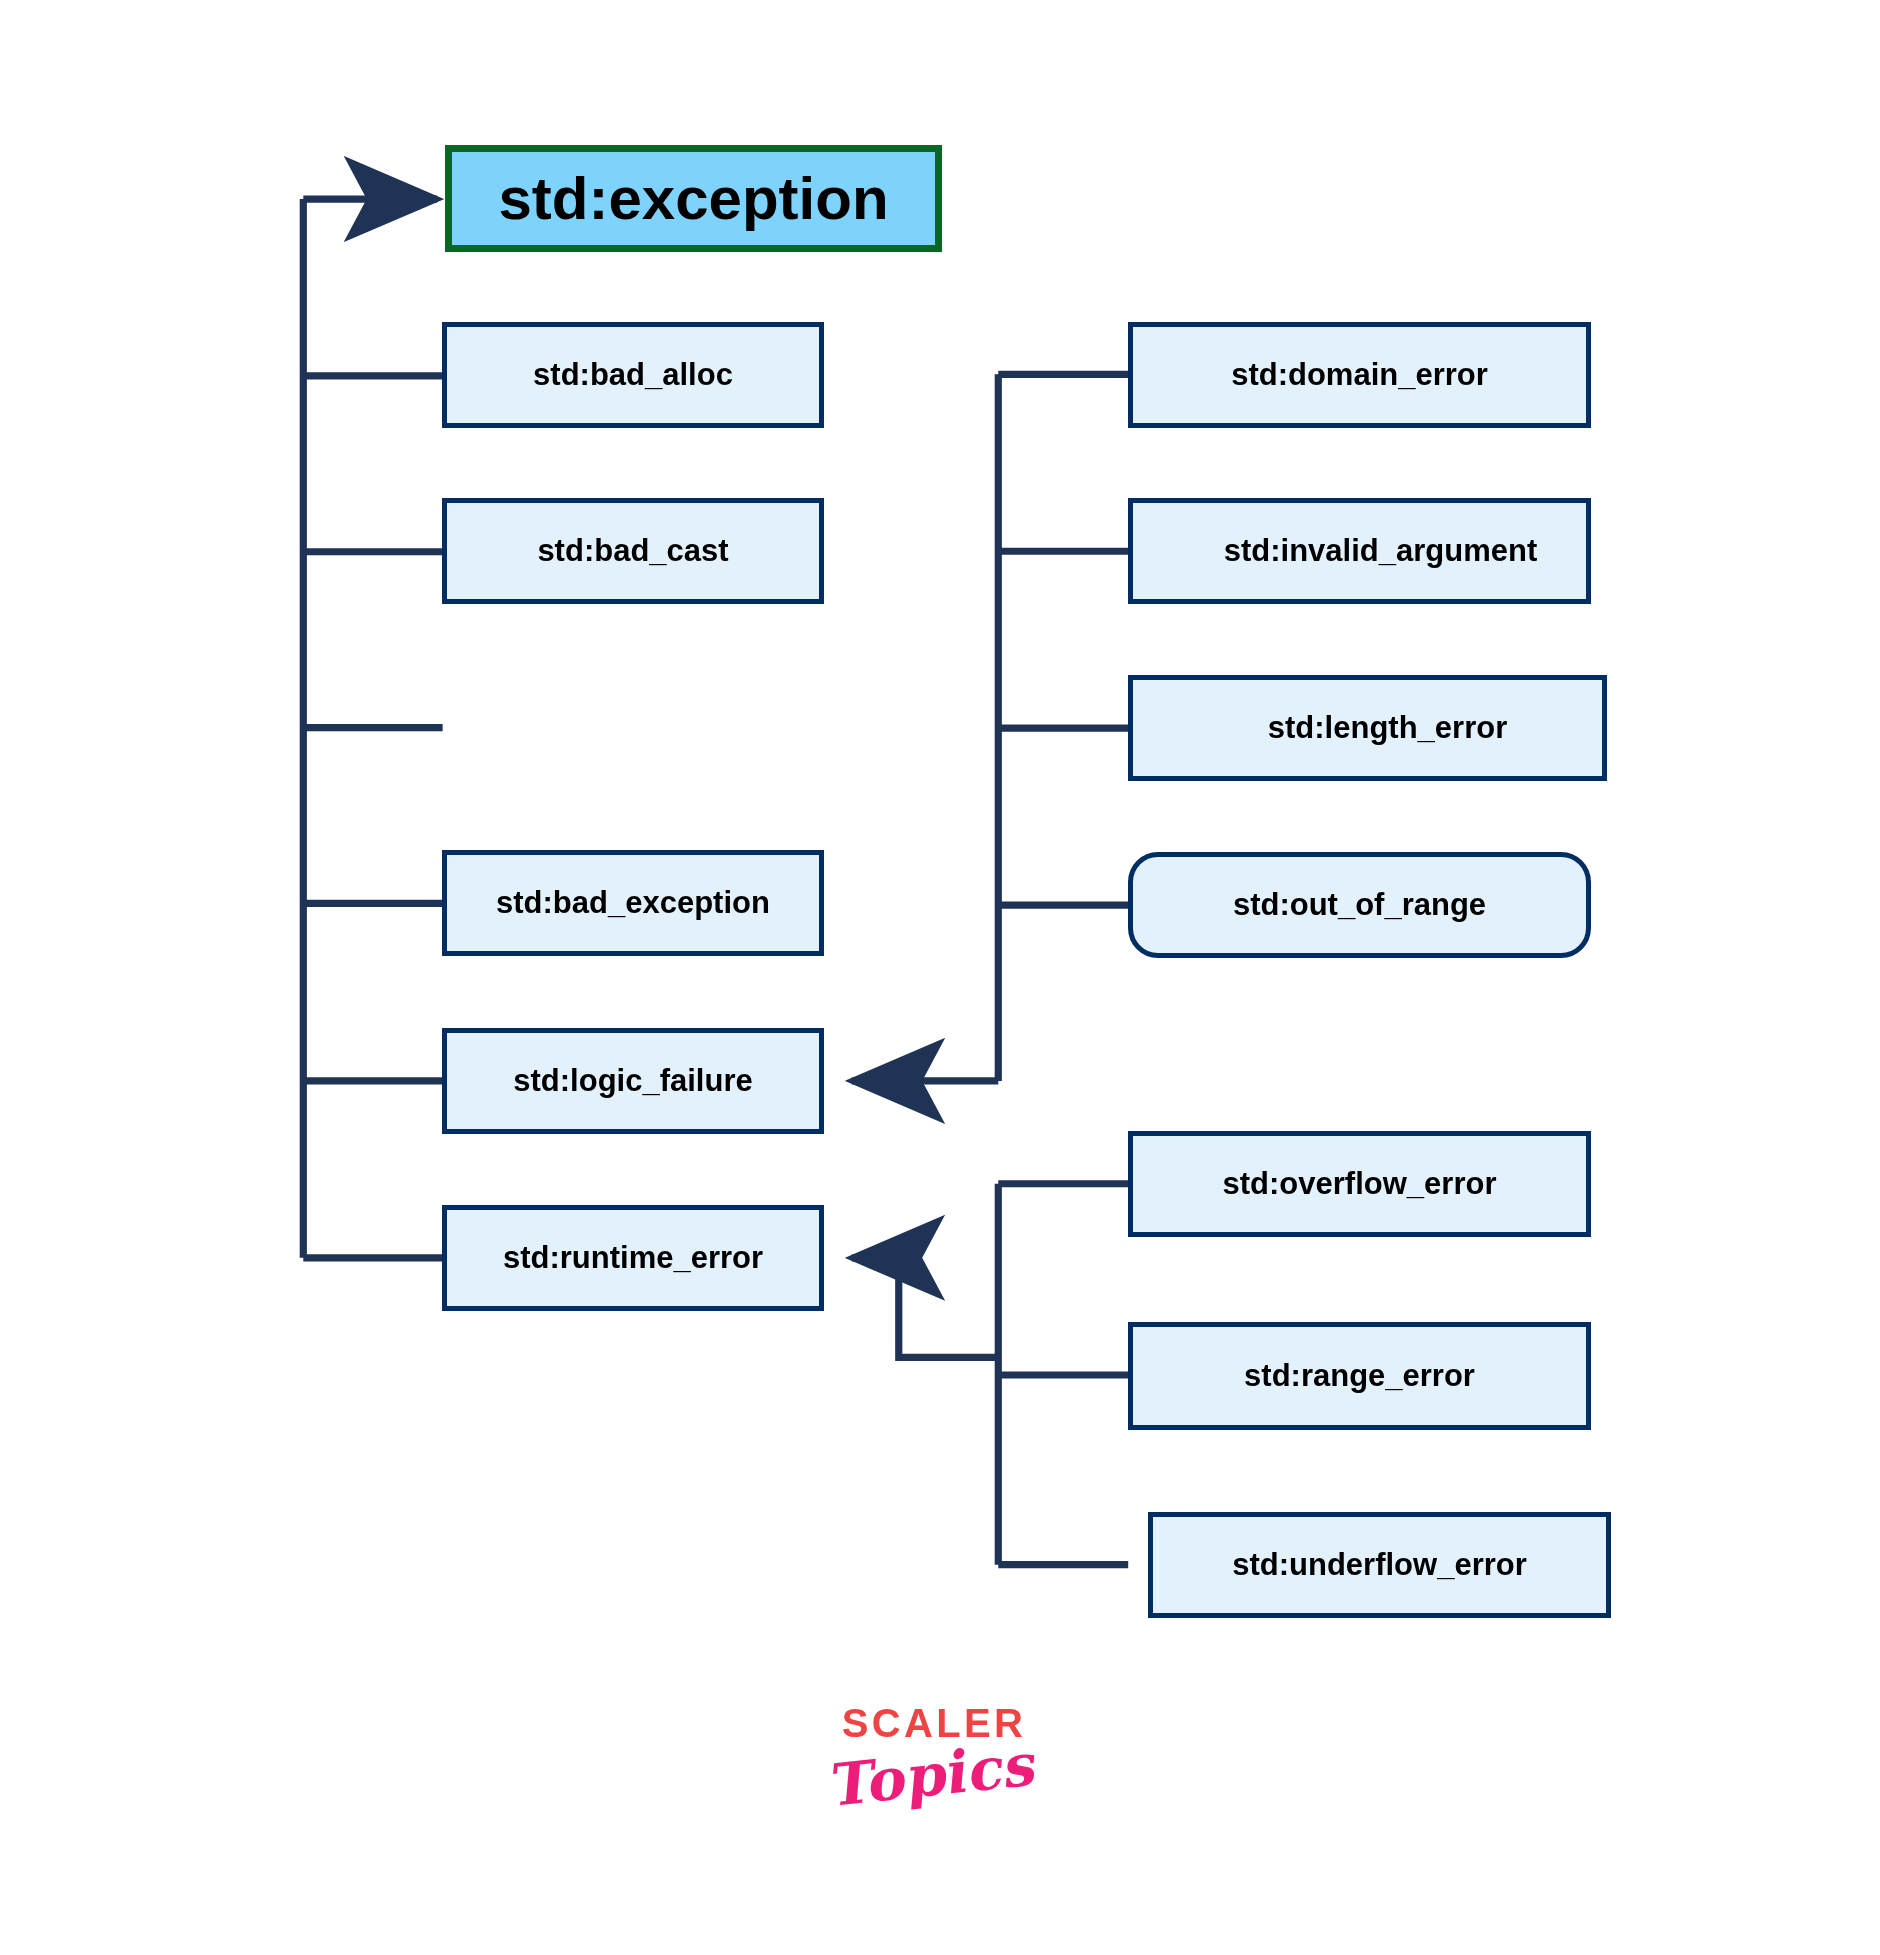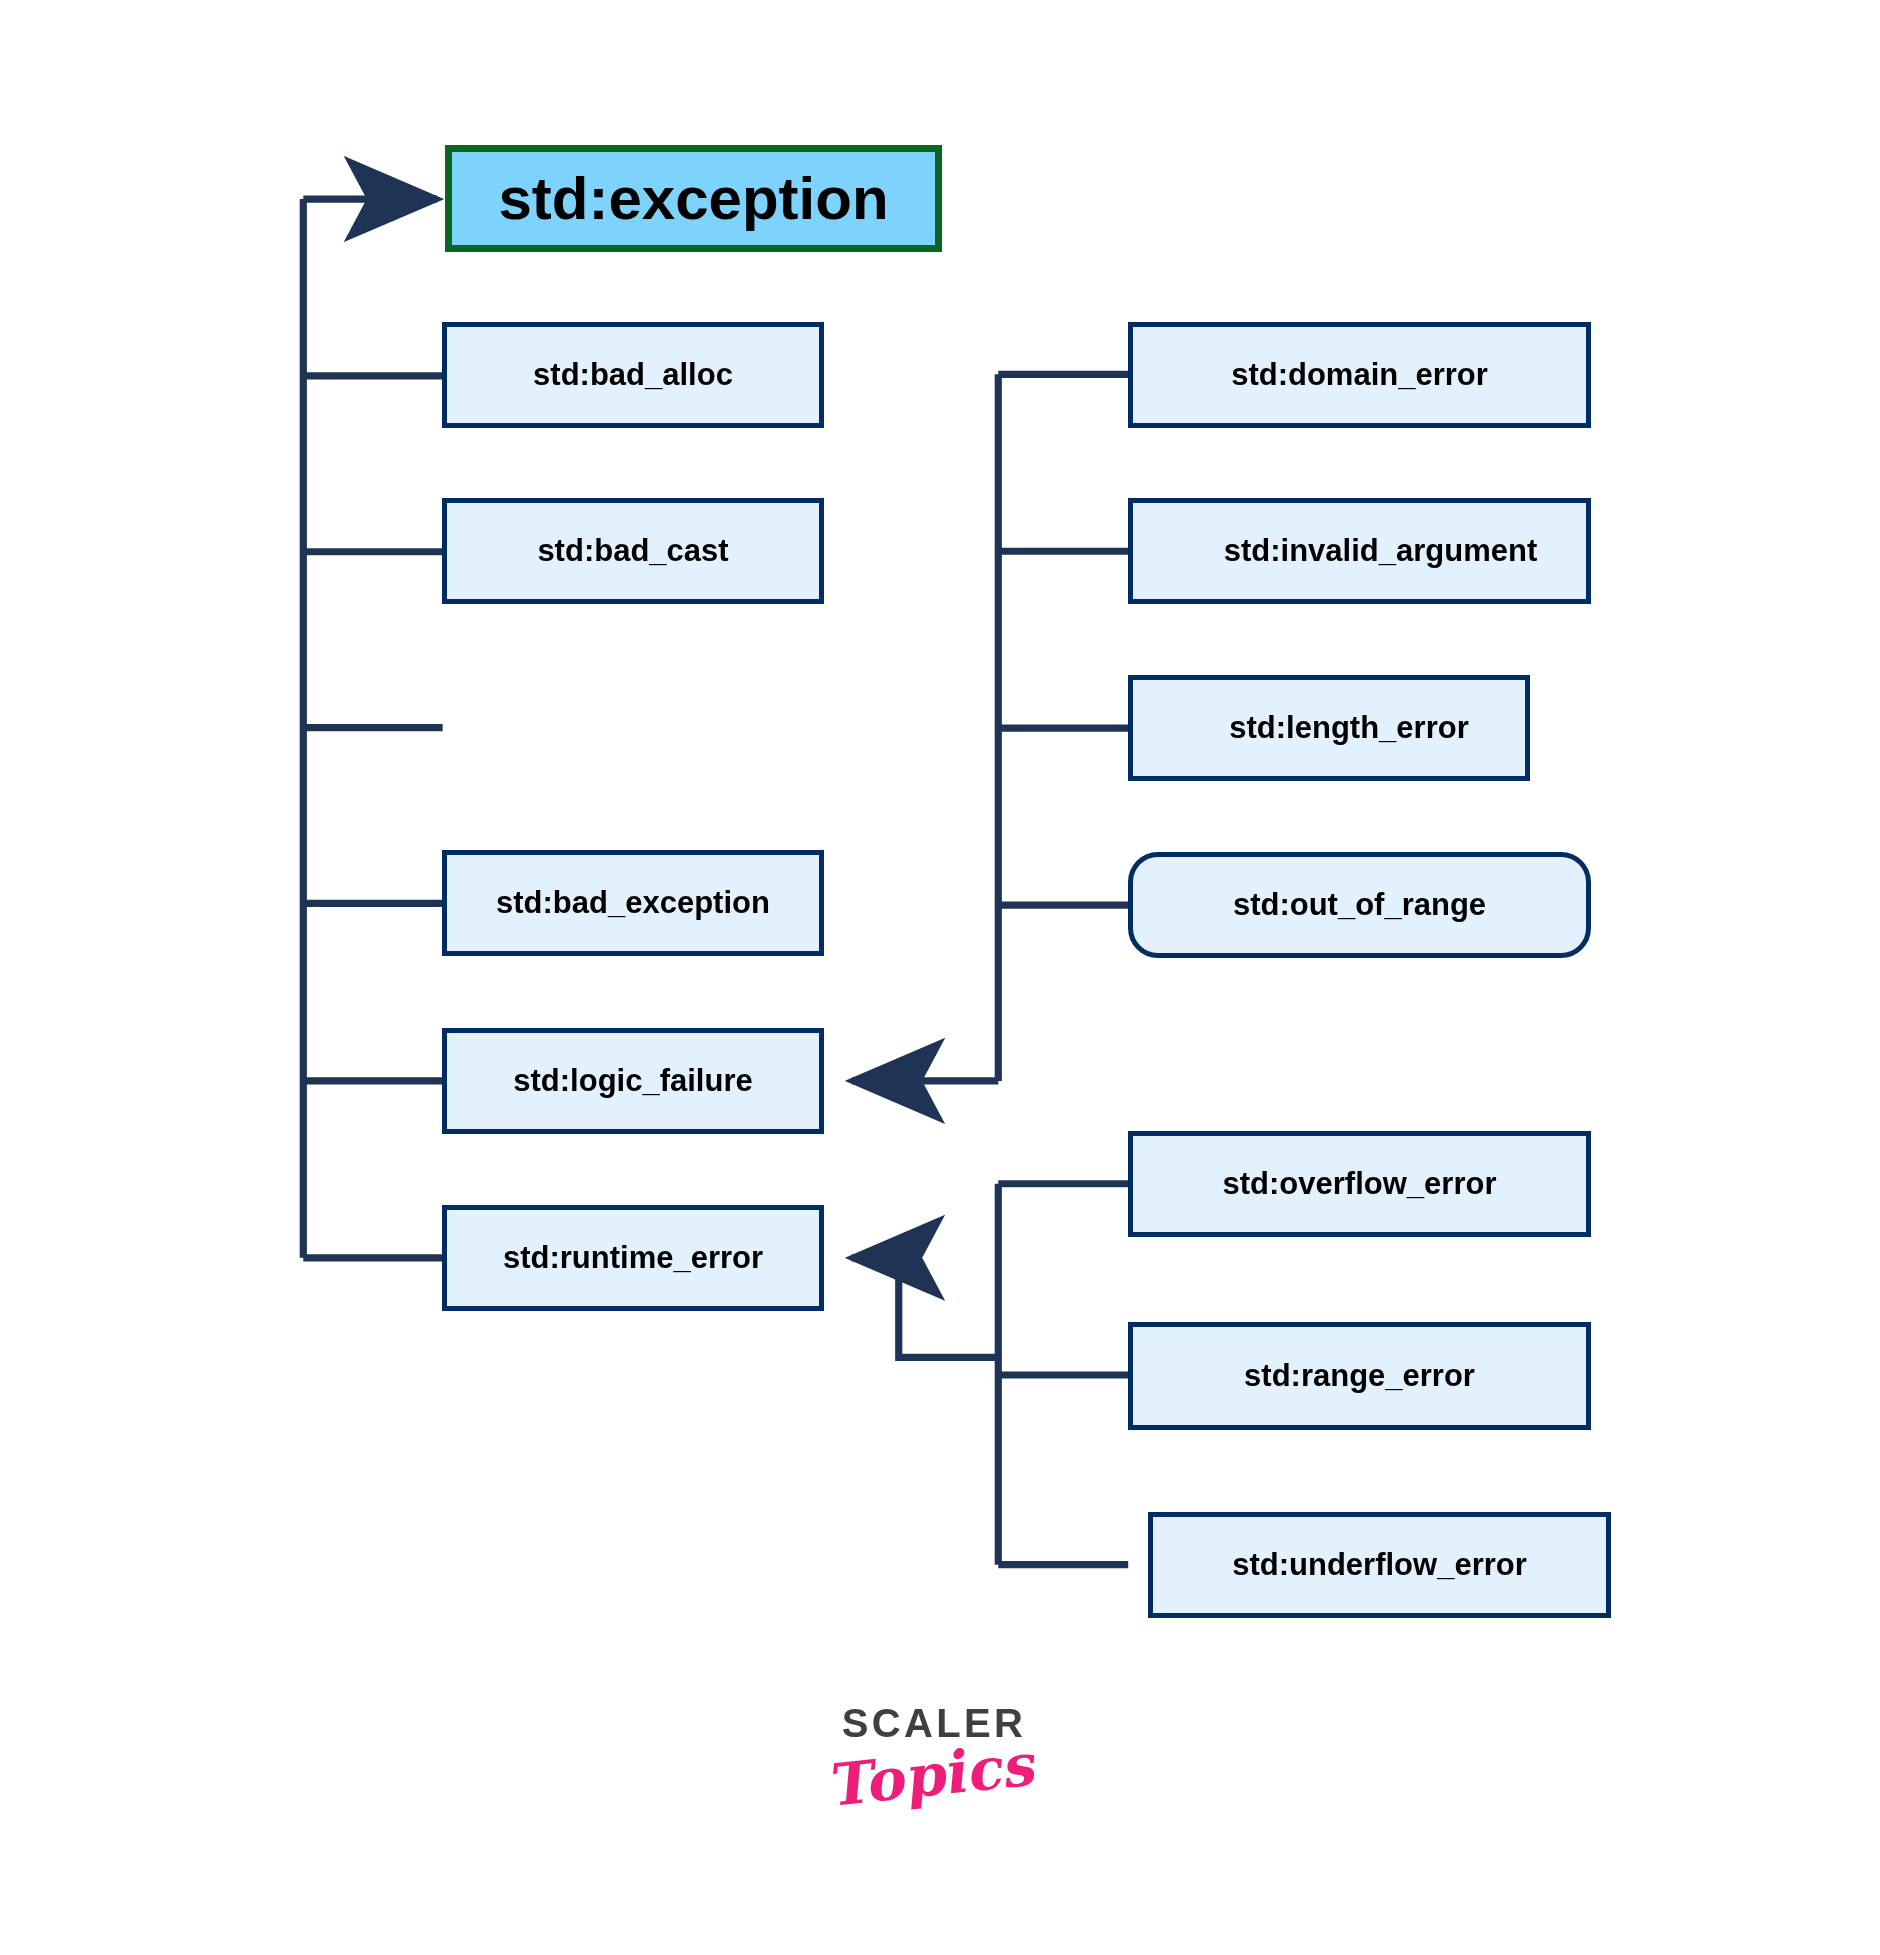--- a/index.html
+++ b/index.html
@@ -60,21 +60,21 @@
     top: 1703px;
     width: 232px;
     height: 166px;
     text-align: center;
   }
   #brand-wordmark {
     font-family: "Liberation Sans", sans-serif;
     font-weight: bold;
     font-size: 40px;
     letter-spacing: 3.3px;
-    color: #404040;
+    color: #ef4444;
     line-height: 1;
   }
   #brand-script {
     font-family: "DejaVu Serif", serif;
     font-style: italic;
     font-weight: bold;
     font-size: 58px;
     color: #ed1e79;
     line-height: 1;
     margin-top: 3.3px;
@@ -150,21 +150,21 @@
   </div>
 
   <div class="node blue" style="left:1128px; top:322px; width:463px; height:106px;">
     <span class="label">std:domain_error</span>
   </div>
 
   <div class="node blue" style="left:1128px; top:498px; width:463px; height:106px;padding-left:42px;">
     <span class="label">std:invalid_argument</span>
   </div>
 
-  <div class="node blue" style="left:1128px; top:675px; width:402px; height:106px;padding-left:40px;">
+  <div class="node blue" style="left:1128px; top:675px; width:479px; height:106px;padding-left:40px;">
     <span class="label">std:length_error</span>
   </div>
 
   <div class="node blue" style="left:1128px; top:852px; width:463px; height:106px;border-radius:30px;">
     <span class="label">std:out_of_range</span>
   </div>
 
   <div class="node blue" style="left:1128px; top:1131px; width:463px; height:106px;">
     <span class="label">std:overflow_error</span>
   </div>

